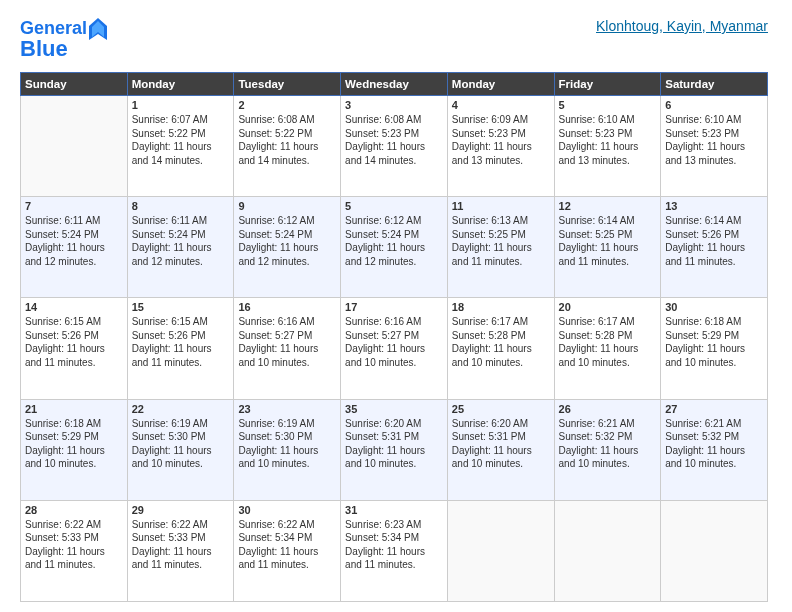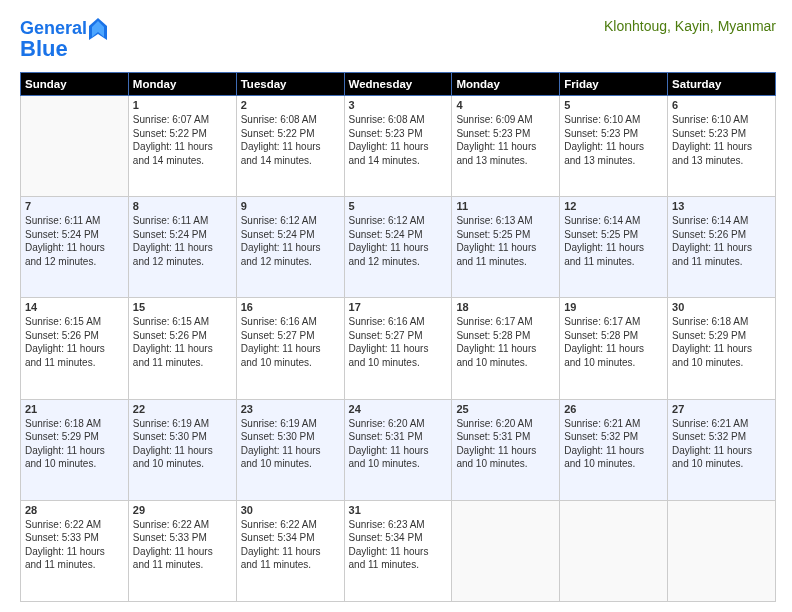--- a/index.html
+++ b/index.html
@@ -6,21 +6,21 @@
     body {
       width: 792px;
       height: 612px;
       font-family: Arial, sans-serif;
       background: #fff;
       overflow: hidden;
     }
     .page {
       width: 792px;
       height: 612px;
-      padding: 18px 16px 10px 20px;
+      padding: 18px 24px 10px 20px;
       display: flex;
       flex-direction: column;
     }
     .header {
       display: flex;
       justify-content: space-between;
       align-items: flex-start;
       margin-bottom: 10px;
     }
     .logo {
@@ -45,31 +45,32 @@
       text-align: right;
     }
     .month-title {
       font-size: 32px;
       font-weight: bold;
       color: #333;
       line-height: 1.1;
     }
     .location {
       font-size: 14px;
-      color: #4d7c0f;
+      color: #0369a1;
+      text-decoration: underline;
     }
     .calendar {
       flex: 1;
       border: 1px solid #ccc;
       border-collapse: collapse;
       width: 100%;
       table-layout: fixed;
     }
     .calendar th {
-      background-color: #000000;
+      background-color: #404040;
       color: #fff;
       font-size: 11.5px;
       font-weight: bold;
       padding: 5px 4px;
       text-align: left;
       border: 1px solid #3f6cb5;
     }
     .calendar td {
       border: 1px solid #ccc;
       vertical-align: top;
@@ -296,21 +297,21 @@
           <td>
             <span class="day-num">18</span>
             <div class="cell-text">
               <div>Sunrise: 6:17 AM</div>
               <div>Sunset: 5:28 PM</div>
               <div>Daylight: 11 hours</div>
               <div>and 10 minutes.</div>
             </div>
           </td>
           <td>
-            <span class="day-num">19</span>
+            <span class="day-num">20</span>
             <div class="cell-text">
               <div>Sunrise: 6:17 AM</div>
               <div>Sunset: 5:28 PM</div>
               <div>Daylight: 11 hours</div>
               <div>and 10 minutes.</div>
             </div>
           </td>
           <td>
             <span class="day-num">30</span>
             <div class="cell-text">
@@ -343,21 +344,21 @@
           <td>
             <span class="day-num">23</span>
             <div class="cell-text">
               <div>Sunrise: 6:19 AM</div>
               <div>Sunset: 5:30 PM</div>
               <div>Daylight: 11 hours</div>
               <div>and 10 minutes.</div>
             </div>
           </td>
           <td>
-            <span class="day-num">24</span>
+            <span class="day-num">35</span>
             <div class="cell-text">
               <div>Sunrise: 6:20 AM</div>
               <div>Sunset: 5:31 PM</div>
               <div>Daylight: 11 hours</div>
               <div>and 10 minutes.</div>
             </div>
           </td>
           <td>
             <span class="day-num">25</span>
             <div class="cell-text">

